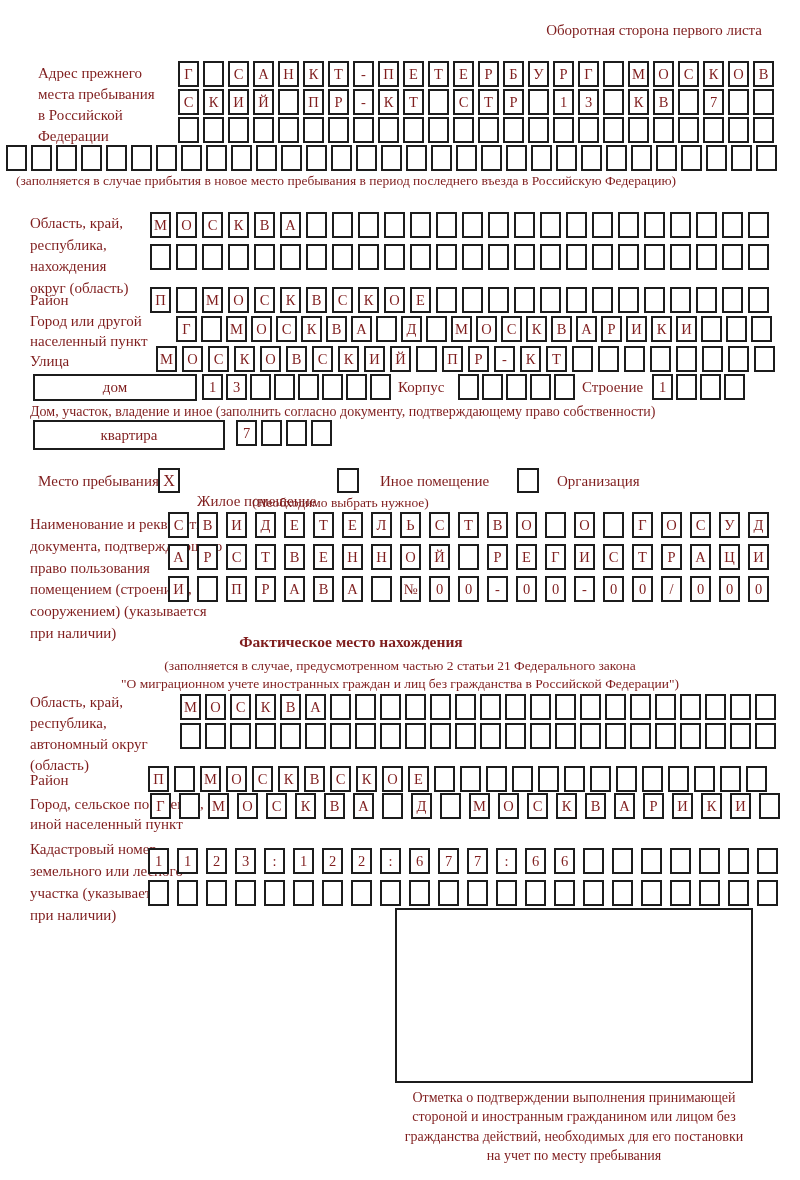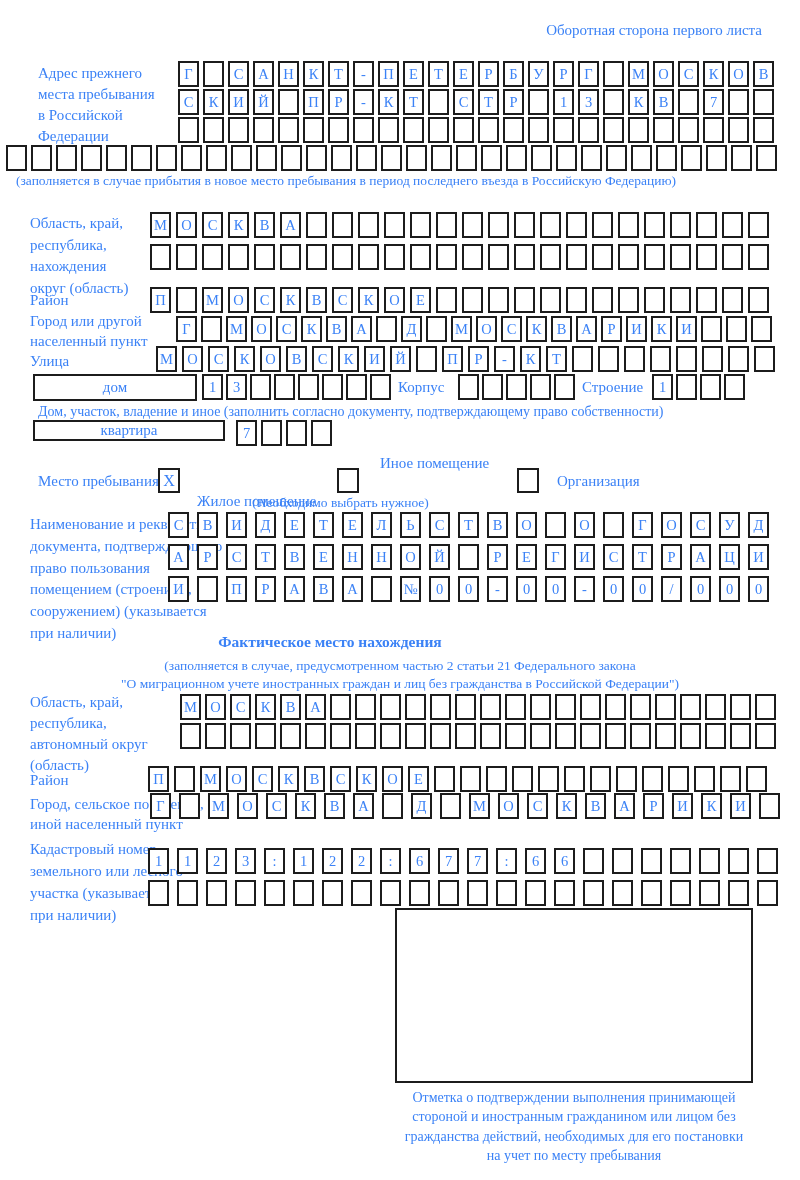--- a/index.html
+++ b/index.html
@@ -1,18 +1,18 @@
 <!DOCTYPE html>
 <html lang="ru"><head>
 <meta charset="utf-8">
 <style>
   html,body{margin:0;padding:0;background:#fff;}
   .page{
     position:relative;width:800px;height:1180px;background:#ffffff;
-    font-family:"Liberation Serif","DejaVu Serif",serif;color:#3b82f6;overflow:hidden;
+    font-family:"Liberation Serif","DejaVu Serif",serif;color:#7f1d1d;overflow:hidden;
   }
   .abs{position:absolute;}
   .lbl{font-size:15px;line-height:21px;white-space:nowrap;}
   .note{font-size:13.5px;line-height:17px;}
   .center{text-align:center;}
   .bold{font-weight:bold;}
   .cells{position:absolute;display:flex;}
   .cell{
     box-sizing:border-box;flex:0 0 auto;width:21px;height:26px;
     border:2px solid #1c1c1c;display:flex;align-items:center;justify-content:center;
@@ -323,35 +323,35 @@
       <div class="cell"></div>
       <div class="cell"></div>
     </div>
   <div class="abs lbl" style="left:582px;top:377px;">Строение</div>
   <div class="cells" style="left:652px;top:374px;gap:3px;">
       <div class="cell">1</div>
       <div class="cell"></div>
       <div class="cell"></div>
       <div class="cell"></div>
     </div>
-  <div class="abs note" style="left:30px;top:403px;font-size:14px;margin-left:8px;">Дом, участок, владение и иное (заполнить согласно документу, подтверждающему право собственности)</div>
-
-  <div class="wbox" style="left:33px;top:420px;width:192px;height:21px;">квартира</div>
+  <div class="abs note" style="left:30px;top:403px;font-size:14px;">Дом, участок, владение и иное (заполнить согласно документу, подтверждающему право собственности)</div>
+
+  <div class="wbox" style="left:33px;top:420px;width:192px;height:30px;">квартира</div>
   <div class="cells" style="left:236px;top:420px;gap:4px;">
       <div class="cell">7</div>
       <div class="cell"></div>
       <div class="cell"></div>
       <div class="cell"></div>
     </div>
 
   <div class="abs lbl" style="left:38px;top:471px;">Место пребывания:</div>
   <div class="checkbox" style="left:158px;top:468px;">X</div>
   <div class="abs lbl" style="left:197px;top:491px;">Жилое помещение</div>
   <div class="checkbox" style="left:337px;top:468px;"></div>
-  <div class="abs lbl" style="left:380px;top:453px;">Иное помещение</div>
+  <div class="abs lbl" style="left:380px;top:471px;">Иное помещение</div>
   <div class="checkbox" style="left:517px;top:468px;"></div>
   <div class="abs lbl" style="left:557px;top:471px;">Организация</div>
   <div class="abs note center" style="left:233px;top:494px;width:215px;">(Необходимо выбрать нужное)</div>
 
   <div class="abs lbl" style="left:30px;top:514px;line-height:21.8px;">
       <div>Наименование и реквизиты</div>
       <div>документа, подтверждающего</div>
       <div>право пользования</div>
       <div>помещением (строением,</div>
       <div>сооружением) (указывается</div>
@@ -420,21 +420,21 @@
       <div class="cell">0</div>
       <div class="cell">-</div>
       <div class="cell">0</div>
       <div class="cell">0</div>
       <div class="cell">/</div>
       <div class="cell">0</div>
       <div class="cell">0</div>
       <div class="cell">0</div>
     </div>
 
-  <div class="abs lbl bold center" style="left:0;top:631px;width:660px;font-size:15.5px;">Фактическое место нахождения</div>
+  <div class="abs lbl bold center" style="left:0;top:631px;width:660px;font-size:15.5px;padding-left:21px;">Фактическое место нахождения</div>
   <div class="abs note center" style="left:0;top:657px;width:800px;line-height:18px;">
       <div>(заполняется в случае, предусмотренном частью 2 статьи 21 Федерального закона</div>
       <div>"О миграционном учете иностранных граждан и лиц без гражданства в Российской Федерации")</div>
     </div>
 
   <div class="abs lbl" style="left:30px;top:692px;line-height:21px;">
       <div>Область, край,</div>
       <div>республика,</div>
       <div>автономный округ</div>
       <div>(область)</div>

